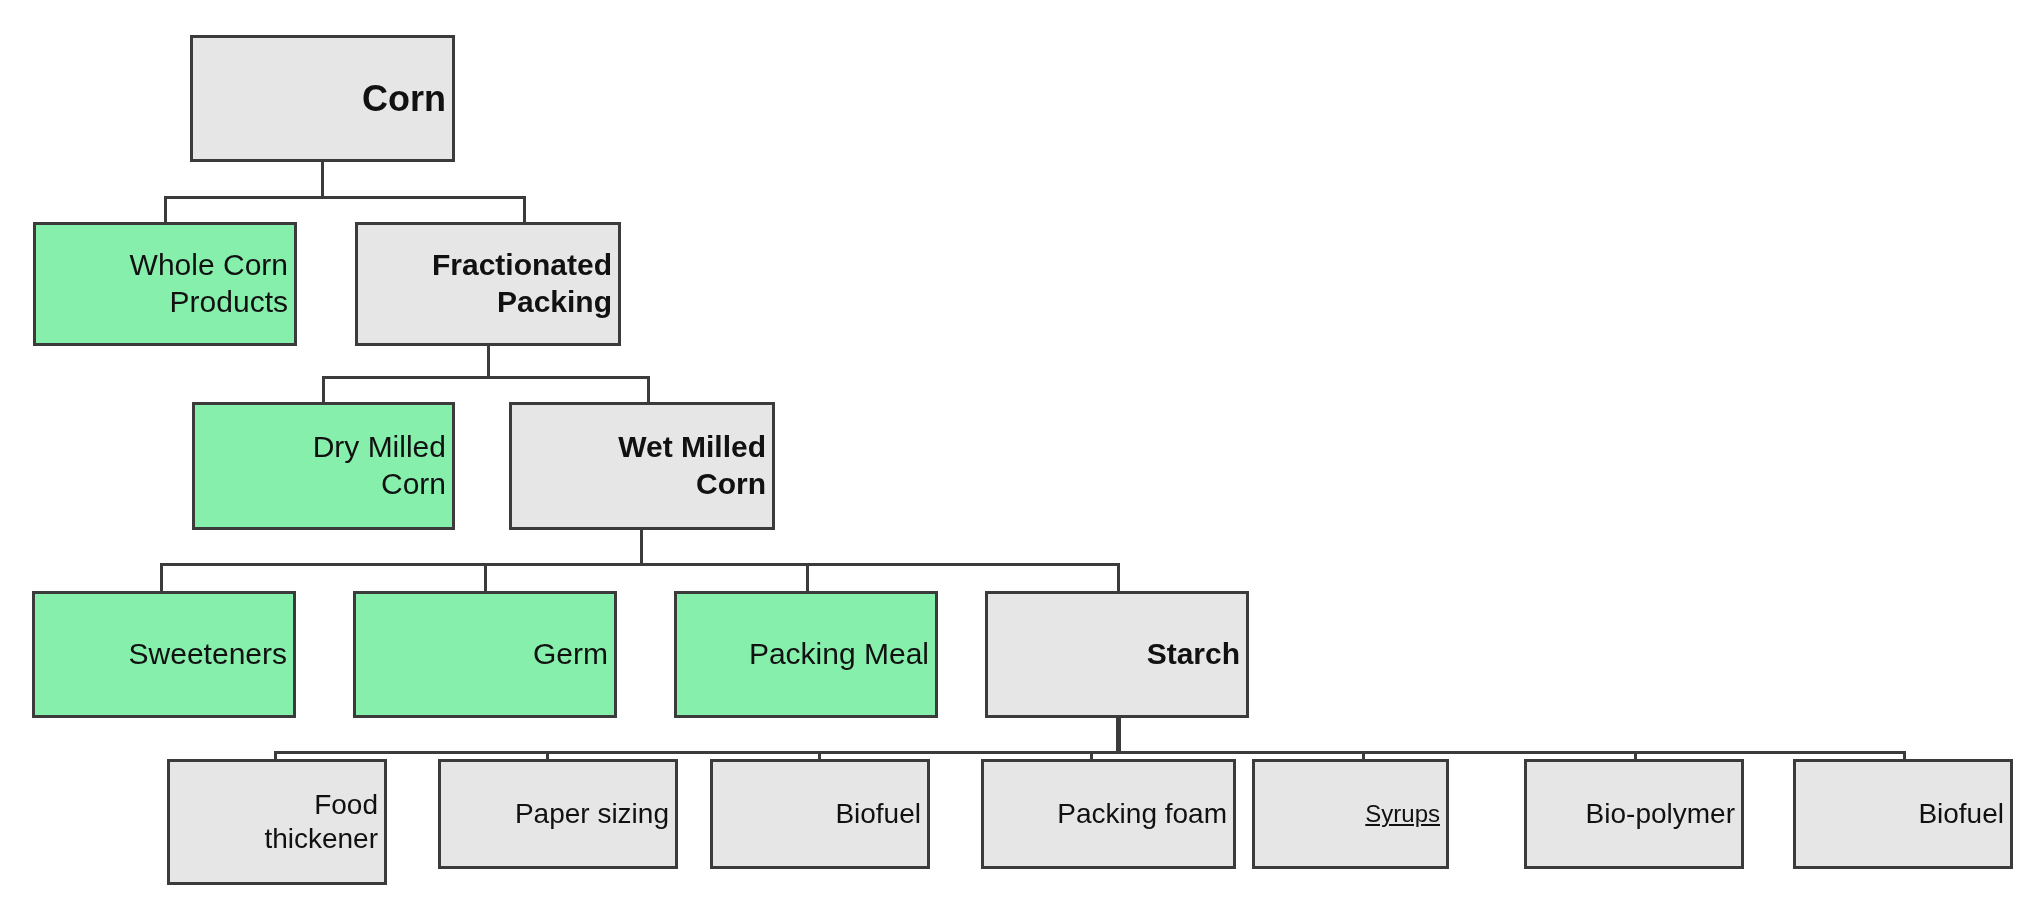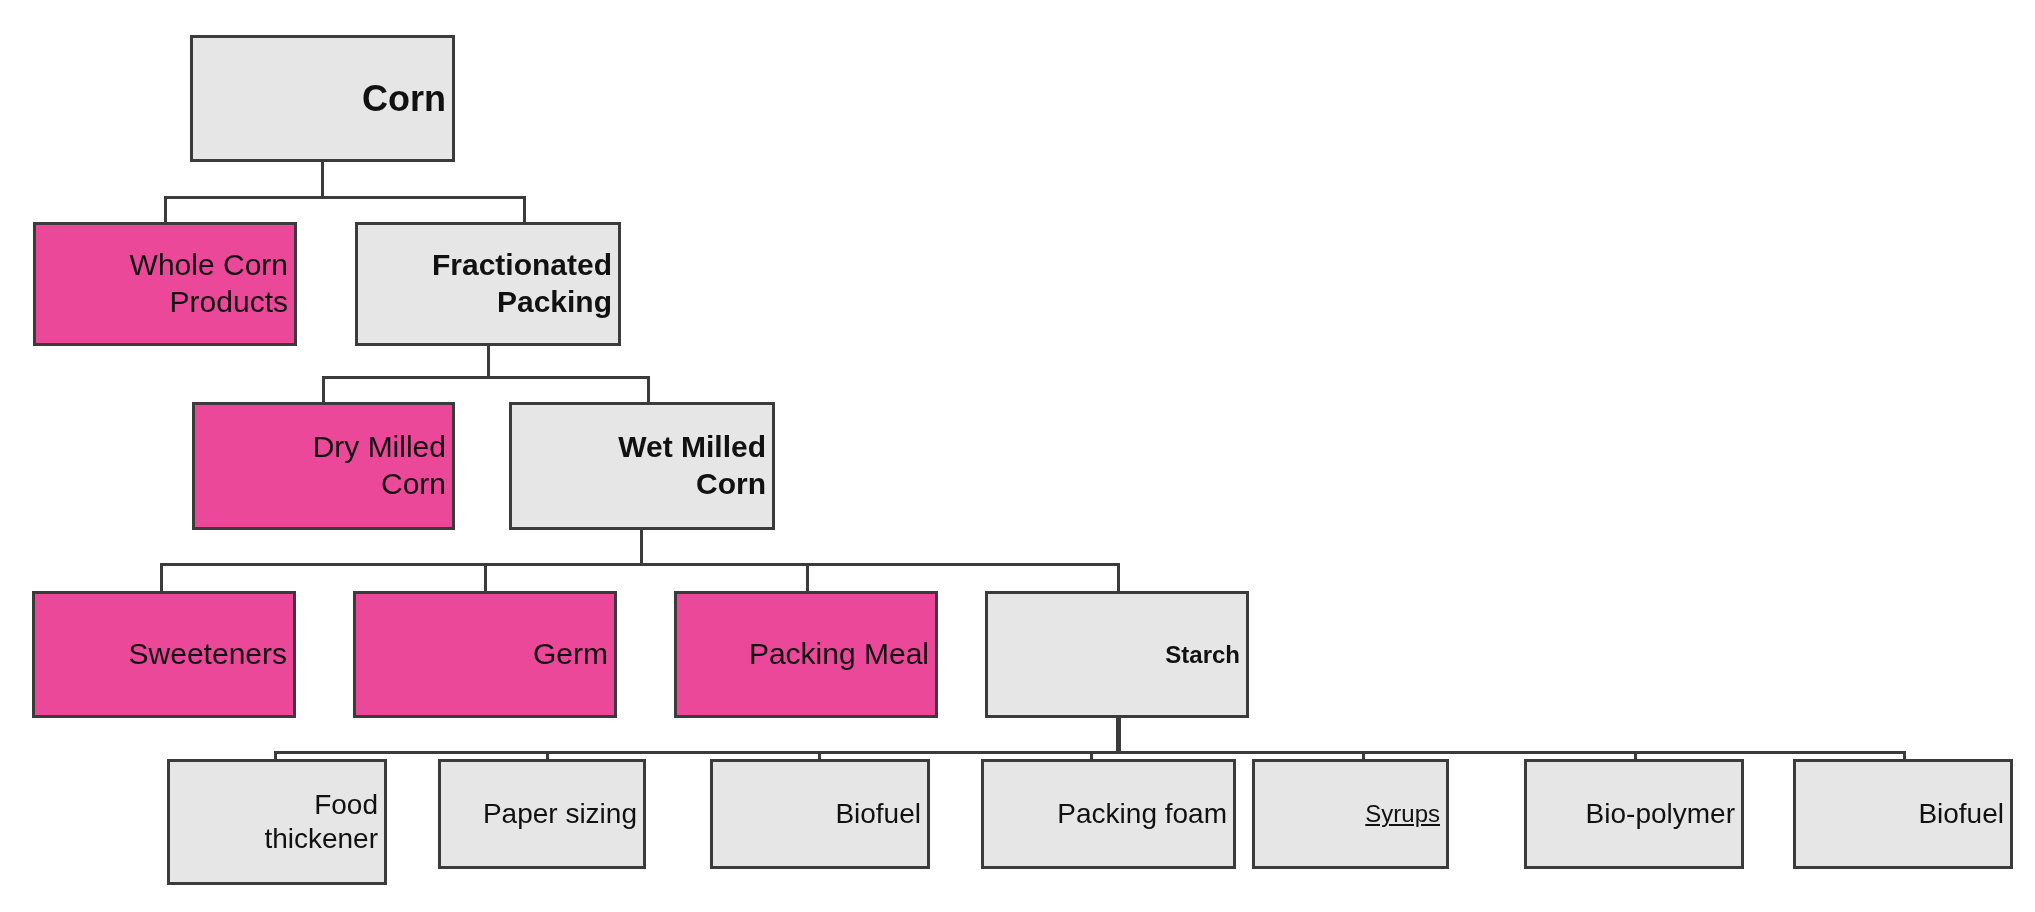--- a/index.html
+++ b/index.html
@@ -15,21 +15,21 @@
     position: relative;
     width: 2035px;
     height: 912px;
     background: #ffffff;
     overflow: hidden;
   }
   .node {
     position: absolute;
     box-sizing: border-box;
     border: 3px solid #3b3b3b;
-    background: #ec4899;
+    background: #86efac;
     display: flex;
     align-items: center;
     justify-content: center;
     text-align: center;
     color: #111111;
     line-height: 1.22;
     z-index: 3;
     padding: 2px 6px;
   }
   .node.shaded {
@@ -115,29 +115,29 @@
 
   <div class="node" style="left:32px; top:591px; width:264px; height:127px; font-size:30px;">
     <span class="node-label">Sweeteners</span>
   </div>
   <div class="node" style="left:353px; top:591px; width:264px; height:127px; font-size:30px;">
     <span class="node-label">Germ</span>
   </div>
   <div class="node" style="left:674px; top:591px; width:264px; height:127px; font-size:30px;">
     <span class="node-label">Packing Meal</span>
   </div>
-  <div class="node shaded bold" style="left:985px; top:591px; width:264px; height:127px; font-size:24px;">
+  <div class="node shaded bold" style="left:985px; top:591px; width:264px; height:127px; font-size:30px;">
     <span class="node-label">Starch</span>
   </div>
 
   <div class="node shaded" style="left:167px; top:759px; width:220px; height:126px; font-size:28px;">
     <span class="node-label">Food
 thickener</span>
   </div>
-  <div class="node shaded" style="left:438px; top:759px; width:208px; height:110px; font-size:28px;">
+  <div class="node shaded" style="left:438px; top:759px; width:240px; height:110px; font-size:28px;">
     <span class="node-label">Paper sizing</span>
   </div>
   <div class="node shaded" style="left:710px; top:759px; width:220px; height:110px; font-size:28px;">
     <span class="node-label">Biofuel</span>
   </div>
   <div class="node shaded" style="left:981px; top:759px; width:255px; height:110px; font-size:28px;">
     <span class="node-label">Packing foam</span>
   </div>
   <div class="node shaded" style="left:1252px; top:759px; width:197px; height:110px; font-size:24px;text-decoration:underline;">
     <span class="node-label">Syrups</span>

